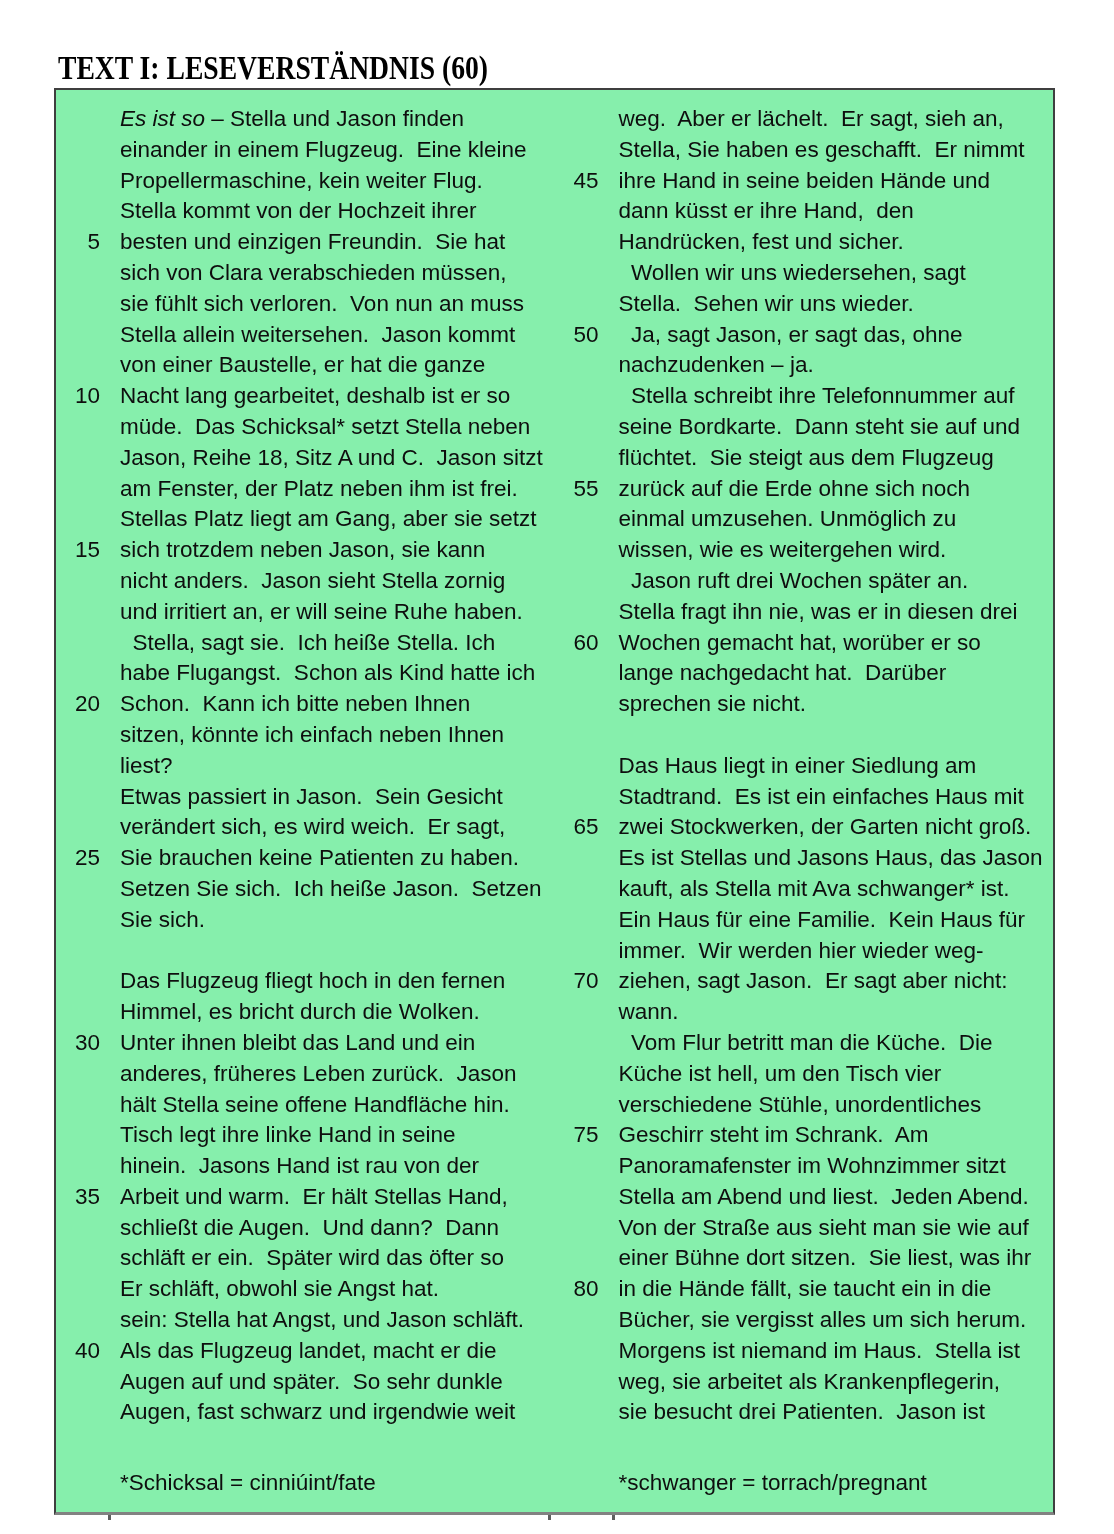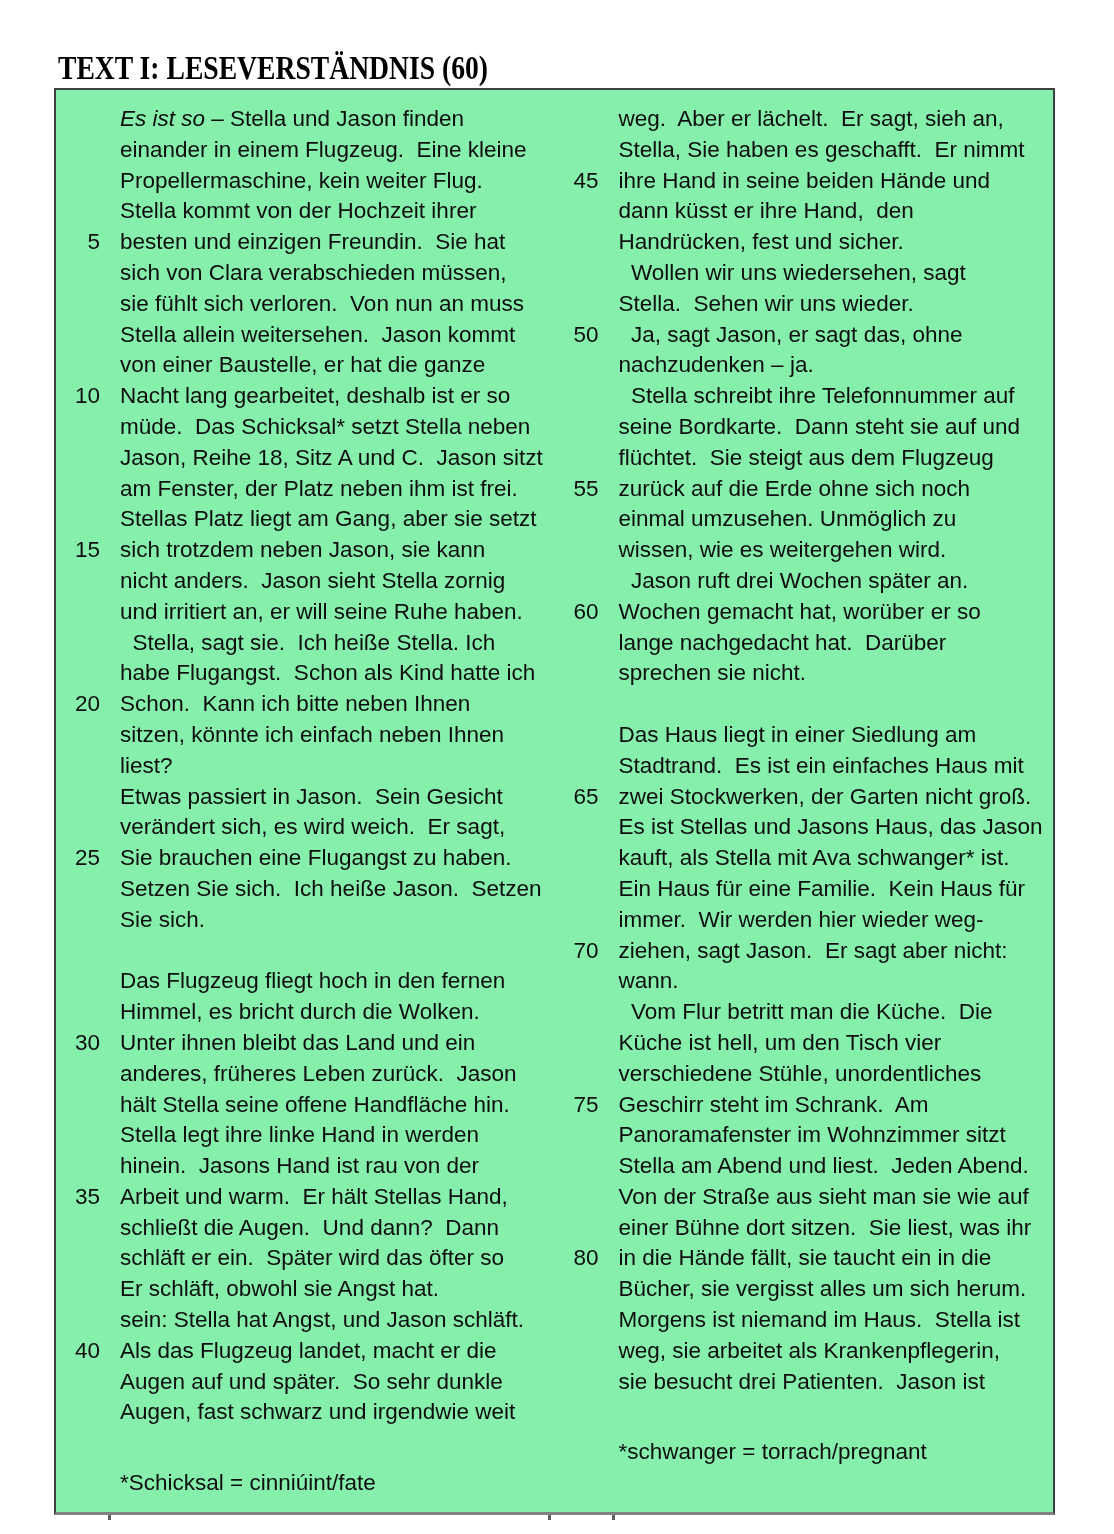--- a/index.html
+++ b/index.html
@@ -59,30 +59,30 @@
         <div class="line"><span class="num">15</span><span class="txt">sich trotzdem neben Jason, sie kann</span></div>
         <div class="line"><span class="num"></span><span class="txt">nicht anders.  Jason sieht Stella zornig</span></div>
         <div class="line"><span class="num"></span><span class="txt">und irritiert an, er will seine Ruhe haben.</span></div>
         <div class="line"><span class="num"></span><span class="txt">  Stella, sagt sie.  Ich heiße Stella. Ich</span></div>
         <div class="line"><span class="num"></span><span class="txt">habe Flugangst.  Schon als Kind hatte ich</span></div>
         <div class="line"><span class="num">20</span><span class="txt">Schon.  Kann ich bitte neben Ihnen</span></div>
         <div class="line"><span class="num"></span><span class="txt">sitzen, könnte ich einfach neben Ihnen</span></div>
         <div class="line"><span class="num"></span><span class="txt">liest?</span></div>
         <div class="line"><span class="num"></span><span class="txt">Etwas passiert in Jason.  Sein Gesicht</span></div>
         <div class="line"><span class="num"></span><span class="txt">verändert sich, es wird weich.  Er sagt,</span></div>
-        <div class="line"><span class="num">25</span><span class="txt">Sie brauchen eine Flugangst zu haben.</span></div>
+        <div class="line"><span class="num">25</span><span class="txt">Sie brauchen keine Patienten zu haben.</span></div>
         <div class="line"><span class="num"></span><span class="txt">Setzen Sie sich.  Ich heiße Jason.  Setzen</span></div>
         <div class="line"><span class="num"></span><span class="txt">Sie sich.</span></div>
         <div class="line"><span class="num"></span><span class="txt"></span></div>
         <div class="line"><span class="num"></span><span class="txt">Das Flugzeug fliegt hoch in den fernen</span></div>
         <div class="line"><span class="num"></span><span class="txt">Himmel, es bricht durch die Wolken.</span></div>
         <div class="line"><span class="num">30</span><span class="txt">Unter ihnen bleibt das Land und ein</span></div>
         <div class="line"><span class="num"></span><span class="txt">anderes, früheres Leben zurück.  Jason</span></div>
         <div class="line"><span class="num"></span><span class="txt">hält Stella seine offene Handfläche hin.</span></div>
-        <div class="line"><span class="num"></span><span class="txt">Stella legt ihre linke Hand in werden</span></div>
+        <div class="line"><span class="num"></span><span class="txt">Tisch legt ihre linke Hand in seine</span></div>
         <div class="line"><span class="num"></span><span class="txt">hinein.  Jasons Hand ist rau von der</span></div>
         <div class="line"><span class="num">35</span><span class="txt">Arbeit und warm.  Er hält Stellas Hand,</span></div>
         <div class="line"><span class="num"></span><span class="txt">schließt die Augen.  Und dann?  Dann</span></div>
         <div class="line"><span class="num"></span><span class="txt">schläft er ein.  Später wird das öfter so</span></div>
         <div class="line"><span class="num"></span><span class="txt">Er schläft, obwohl sie Angst hat.</span></div>
         <div class="line"><span class="num"></span><span class="txt">sein: Stella hat Angst, und Jason schläft.</span></div>
         <div class="line"><span class="num">40</span><span class="txt">Als das Flugzeug landet, macht er die</span></div>
         <div class="line"><span class="num"></span><span class="txt">Augen auf und später.  So sehr dunkle</span></div>
         <div class="line"><span class="num"></span><span class="txt">Augen, fast schwarz und irgendwie weit</span></div>
         <div class="line footnote-row"><span class="num"></span><span class="txt">*Schicksal = cinniúint/fate</span></div>
@@ -97,20 +97,21 @@
         <div class="line"><span class="num"></span><span class="txt">Stella.  Sehen wir uns wieder.</span></div>
         <div class="line"><span class="num">50</span><span class="txt">  Ja, sagt Jason, er sagt das, ohne</span></div>
         <div class="line"><span class="num"></span><span class="txt">nachzudenken – ja.</span></div>
         <div class="line"><span class="num"></span><span class="txt">  Stella schreibt ihre Telefonnummer auf</span></div>
         <div class="line"><span class="num"></span><span class="txt">seine Bordkarte.  Dann steht sie auf und</span></div>
         <div class="line"><span class="num"></span><span class="txt">flüchtet.  Sie steigt aus dem Flugzeug</span></div>
         <div class="line"><span class="num">55</span><span class="txt">zurück auf die Erde ohne sich noch</span></div>
         <div class="line"><span class="num"></span><span class="txt">einmal umzusehen. Unmöglich zu</span></div>
         <div class="line"><span class="num"></span><span class="txt">wissen, wie es weitergehen wird.</span></div>
         <div class="line"><span class="num"></span><span class="txt">  Jason ruft drei Wochen später an.</span></div>
+        <div class="line"><span class="num"></span><span class="txt">Stella fragt ihn nie, was er in diesen drei</span></div>
         <div class="line"><span class="num">60</span><span class="txt">Wochen gemacht hat, worüber er so</span></div>
         <div class="line"><span class="num"></span><span class="txt">lange nachgedacht hat.  Darüber</span></div>
         <div class="line"><span class="num"></span><span class="txt">sprechen sie nicht.</span></div>
         <div class="line"><span class="num"></span><span class="txt"></span></div>
         <div class="line"><span class="num"></span><span class="txt">Das Haus liegt in einer Siedlung am</span></div>
         <div class="line"><span class="num"></span><span class="txt">Stadtrand.  Es ist ein einfaches Haus mit</span></div>
         <div class="line"><span class="num">65</span><span class="txt">zwei Stockwerken, der Garten nicht groß.</span></div>
         <div class="line"><span class="num"></span><span class="txt">Es ist Stellas und Jasons Haus, das Jason</span></div>
         <div class="line"><span class="num"></span><span class="txt">kauft, als Stella mit Ava schwanger* ist.</span></div>
         <div class="line"><span class="num"></span><span class="txt">Ein Haus für eine Familie.  Kein Haus für</span></div>

